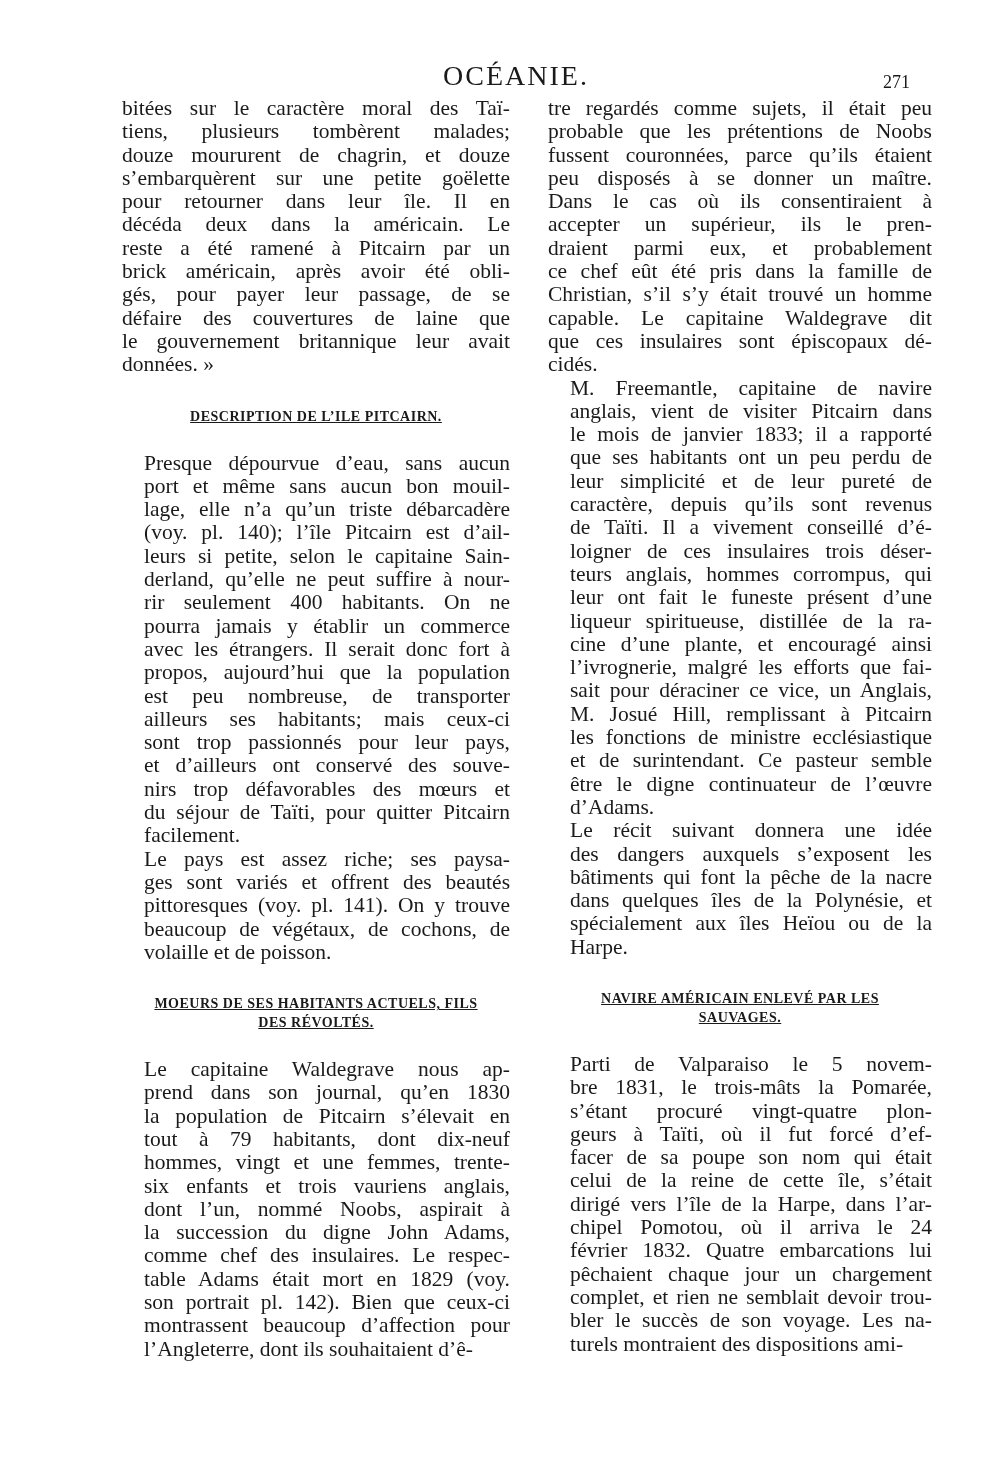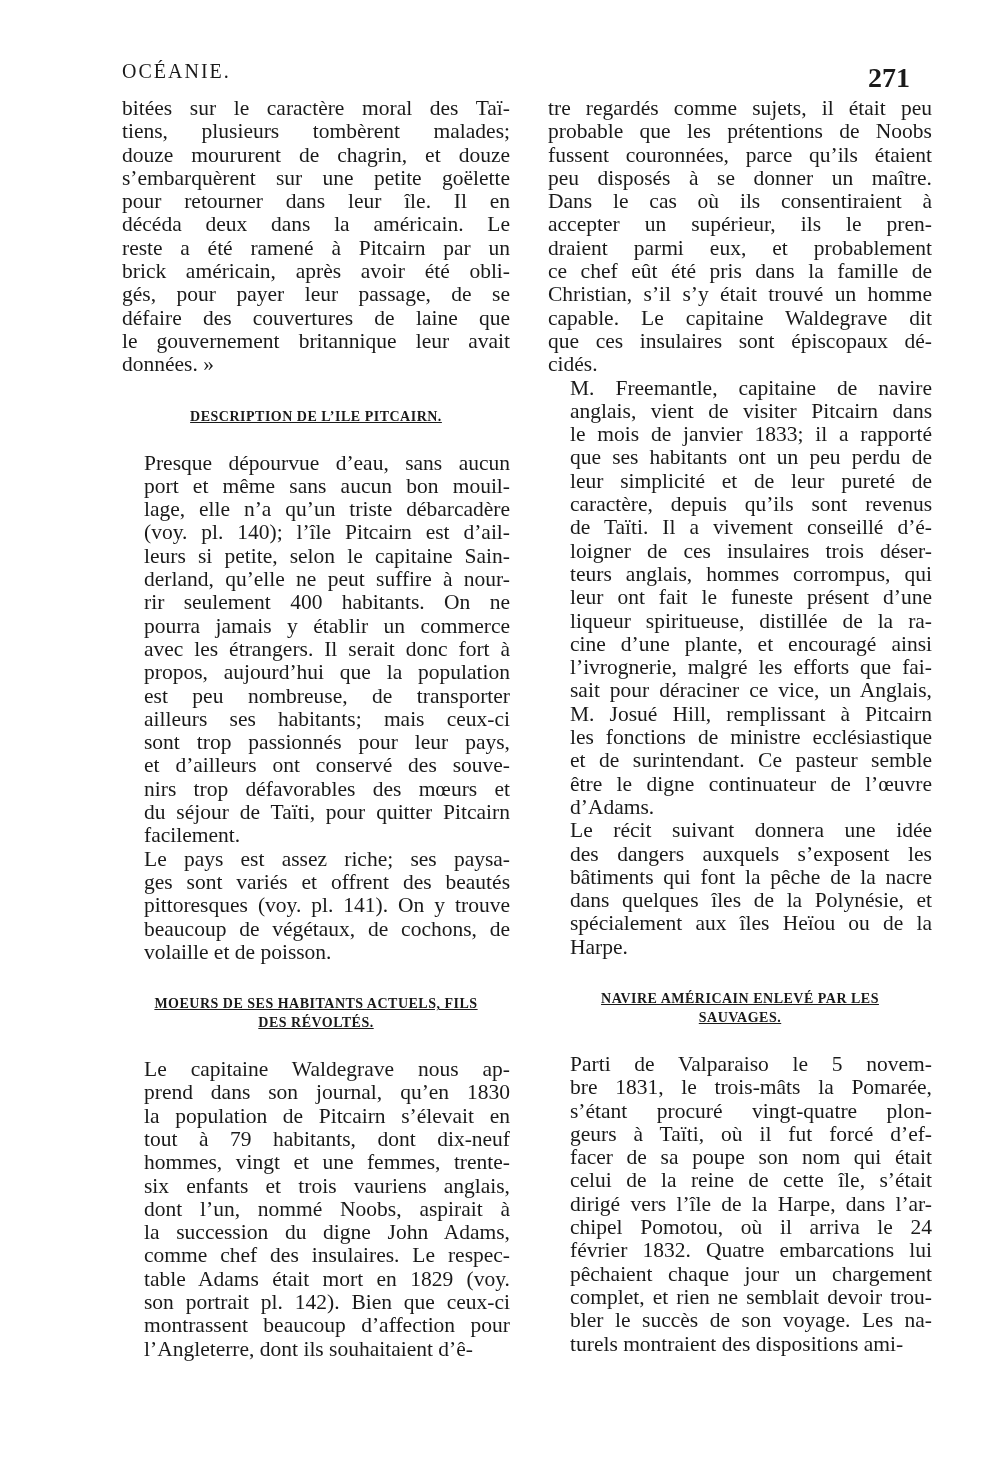--- a/index.html
+++ b/index.html
@@ -1,22 +1,22 @@
 <!DOCTYPE html>
 <html><head>
   <meta charset="utf-8">
   <style>
     html, body { margin: 0; padding: 0; background: #ffffff; }
     body { width: 1000px; height: 1477px; position: relative; overflow: hidden; color: #1a1a1a;
            font-family: "Liberation Serif", "DejaVu Serif", serif; }
     .page { position: absolute; left: 0; top: 0; width: 1000px; height: 1477px; }
     .running-head { position: absolute; top: 60px; left: 122px; width: 788px; height: 30px; }
-    .running-title { position: absolute; left: 0; right: 0; text-align: left; top: 0;
-                     font-size: 20px; letter-spacing: 2px; }
-    .page-number { position: absolute; right: 0; top: 2px; font-size: 28px; font-weight: bold; }
+    .running-title { position: absolute; left: 0; right: 0; text-align: center; top: 0;
+                     font-size: 28px; letter-spacing: 2px; }
+    .page-number { position: absolute; right: 0; top: 12px; font-size: 18px; font-weight: normal; }
     .column { position: absolute; top: 97px; width: 388px; font-size: 21.5px; line-height: 23.3px; }
     .col-left { left: 122px; }
     .col-right { left: 528px; width: 384px; margin-left: 20px; }
     .para { margin: 0; text-align: justify; text-align-last: auto; }
     .indent { text-indent: 22px; }
     .line { display: block; text-align: justify; text-align-last: justify; white-space: nowrap; }
     .line.last { text-align-last: left; }
     .heading { text-align: center; font-size: 14px; font-weight: bold; letter-spacing: 0.5px;
                line-height: 19px; margin: 0; text-decoration: underline; }
     .heading .line { text-align-last: center; }

